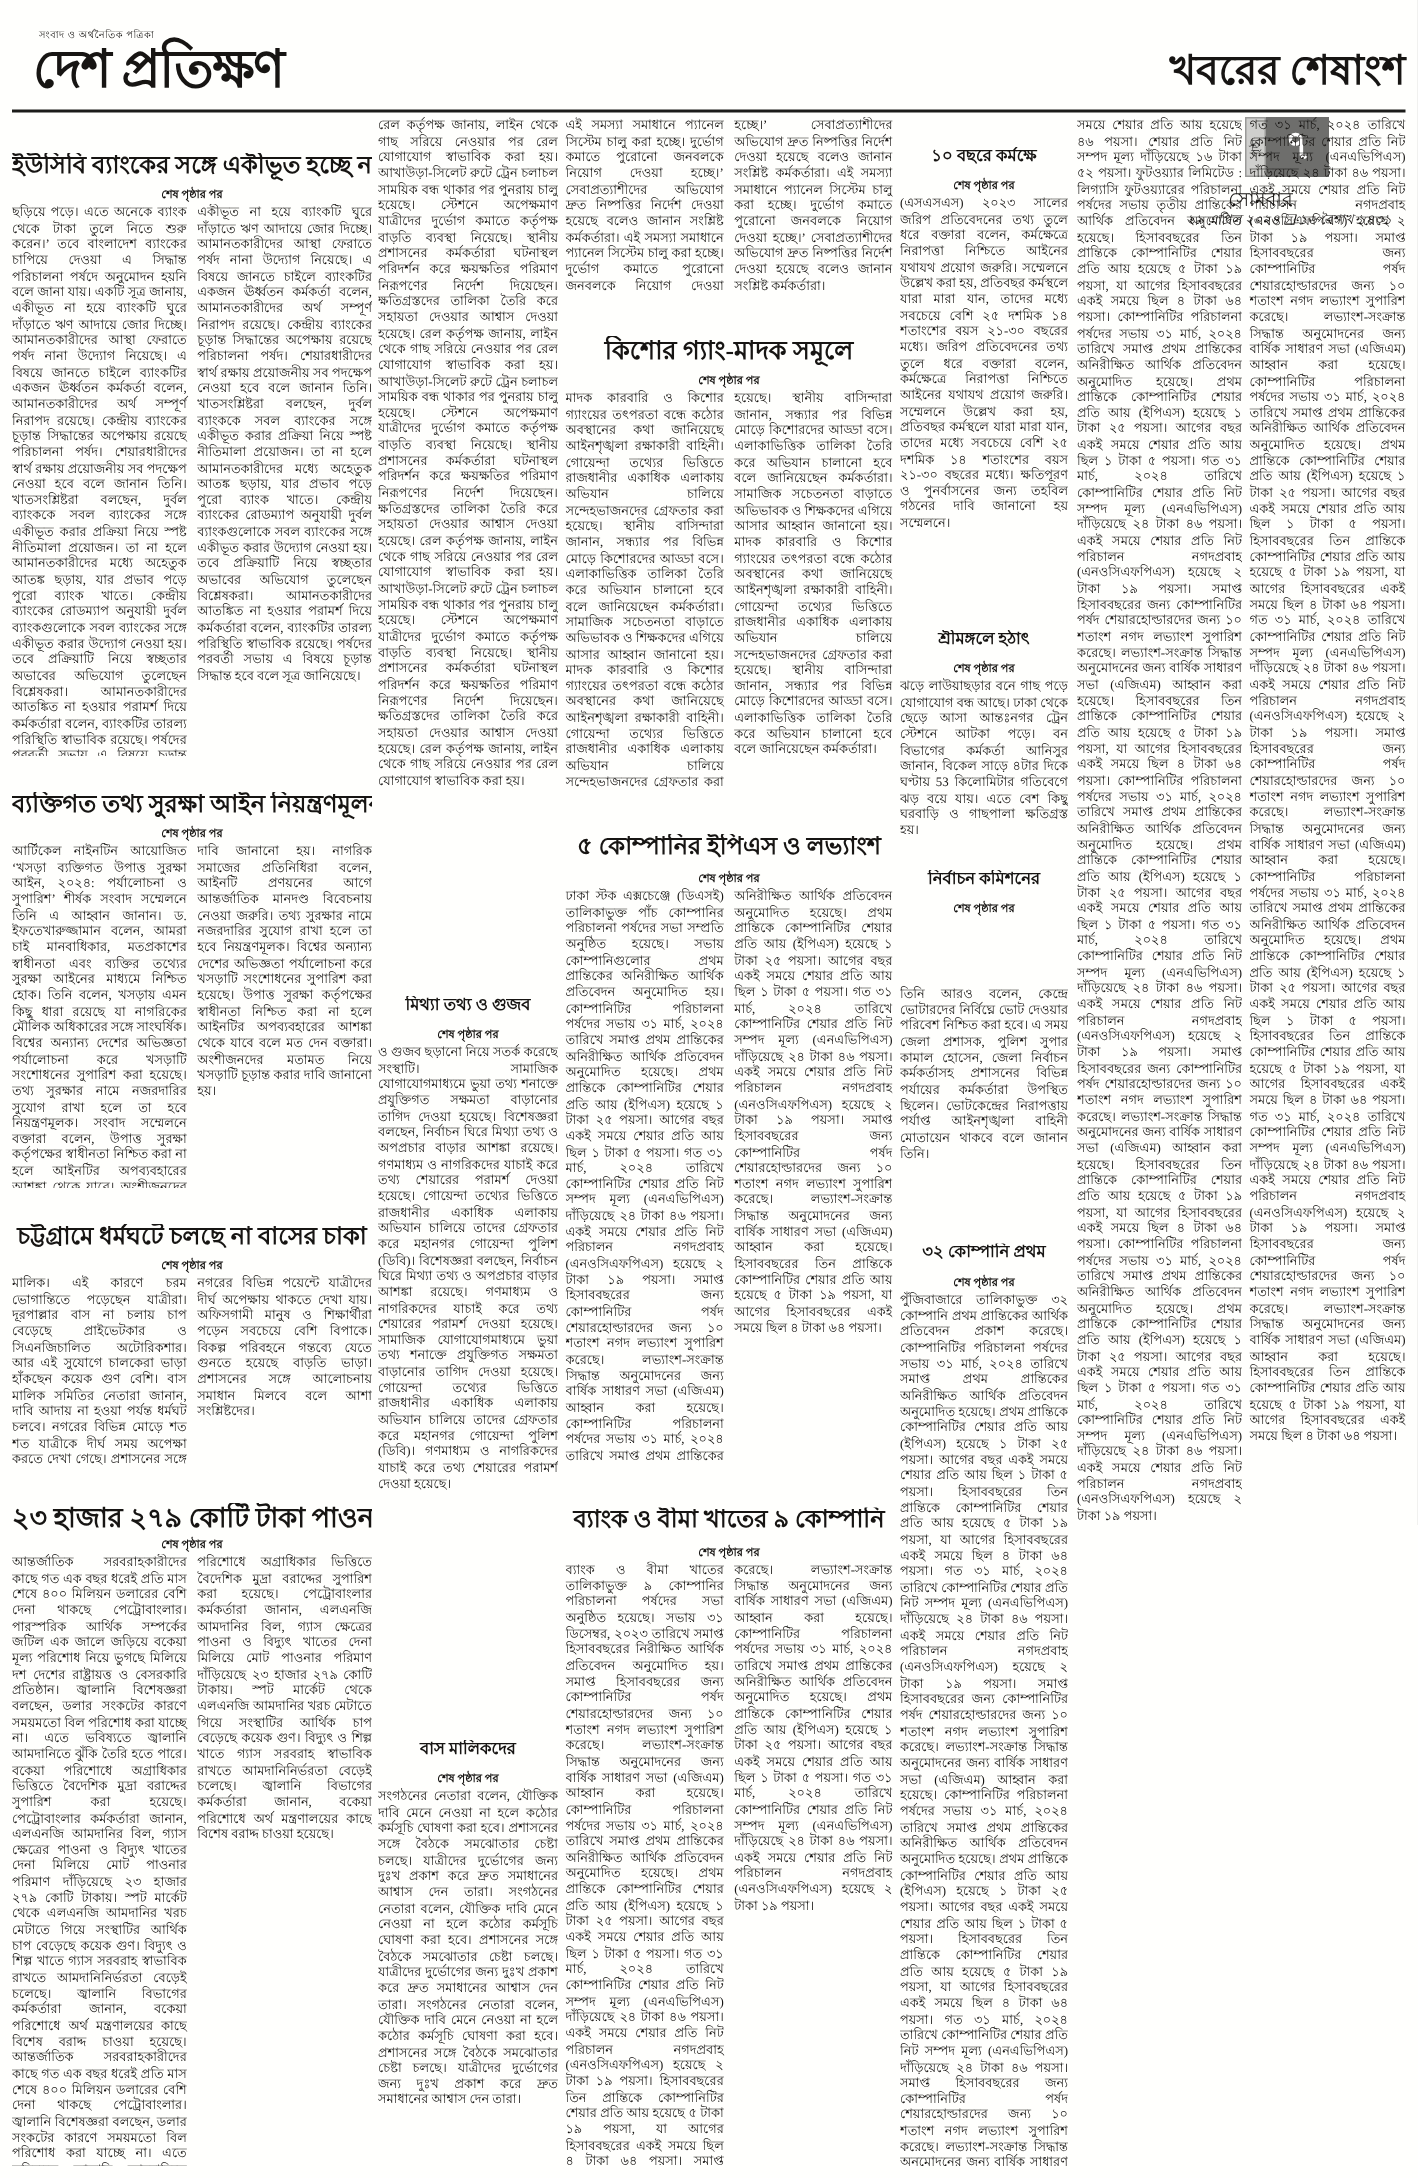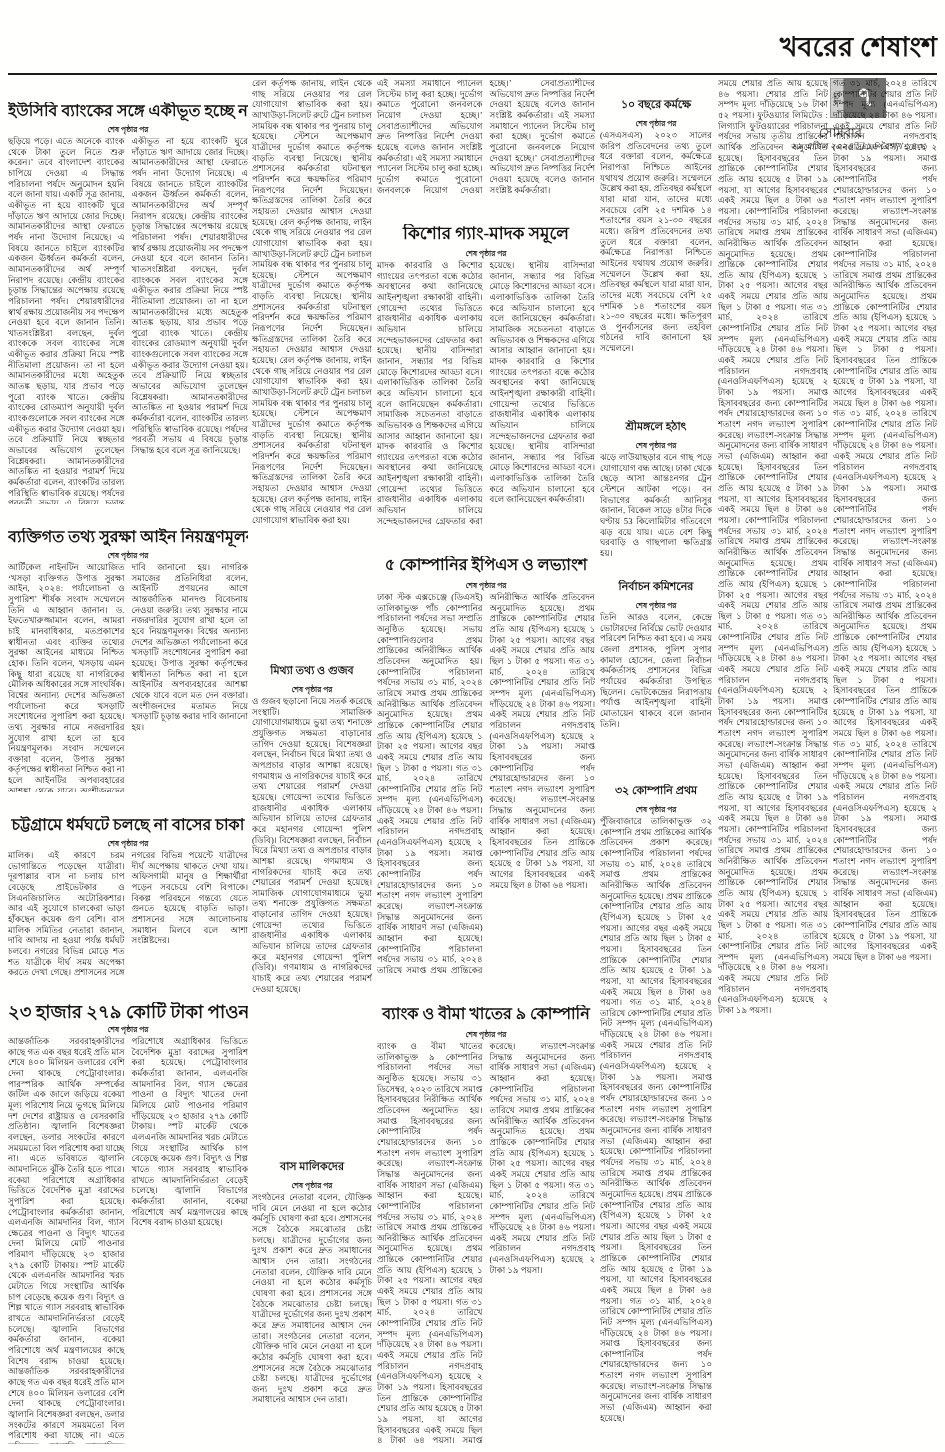--- a/index.html
+++ b/index.html
@@ -36,20 +36,24 @@
       text-justify:inter-word;}
   .c2{column-count:2;column-gap:7px;column-fill:auto;}
   .blk{overflow:hidden;}
 </style>
 </head>
 <body>
 
 <div class="page">
 
   <div class="masthead">
+    <div class="logo-block">
+      <div class="logo-tagline">সংবাদ ও অর্থনৈতিক পত্রিকা</div>
+      <div class="logo-text">দেশ প্রতিক্ষণ</div>
+    </div>
     <div class="mast-right">
       <div class="section-title">খবরের শেষাংশ</div>
       <div class="page-tab">
         <div class="page-tab-label">পৃষ্ঠা</div>
         <div class="page-num">৭</div>
       </div>
       <div class="date-block">
         <div class="weekday">সোমবার</div>
         <div class="dateline">২৯ এপ্রিল ২০২৪ ❑ ১৬ বৈশাখ ১৪৩১</div>
       </div>
@@ -106,21 +110,21 @@
 
   <div class="art" style="left:600px;top:74px;width:112px;height:1370px;">
     <div class="hl hl-sm">১০ বছরে কর্মক্ষে</div>
     <div class="cont">শেষ পৃষ্ঠার পর</div>
     <div class="bt blk" style="height:266px;">(এসএসএস) ২০২৩ সালের জরিপ প্রতিবেদনের তথ্য তুলে ধরে বক্তারা বলেন, কর্মক্ষেত্রে নিরাপত্তা নিশ্চিতে আইনের যথাযথ প্রয়োগ জরুরি। সম্মেলনে উল্লেখ করা হয়, প্রতিবছর কর্মস্থলে যারা মারা যান, তাদের মধ্যে সবচেয়ে বেশি ২৫ দশমিক ১৪ শতাংশের বয়স ২১-৩০ বছরের মধ্যে। জরিপ প্রতিবেদনের তথ্য তুলে ধরে বক্তারা বলেন, কর্মক্ষেত্রে নিরাপত্তা নিশ্চিতে আইনের যথাযথ প্রয়োগ জরুরি। সম্মেলনে উল্লেখ করা হয়, প্রতিবছর কর্মস্থলে যারা মারা যান, তাদের মধ্যে সবচেয়ে বেশি ২৫ দশমিক ১৪ শতাংশের বয়স ২১-৩০ বছরের মধ্যে। ক্ষতিপূরণ ও পুনর্বাসনের জন্য তহবিল গঠনের দাবি জানানো হয় সম্মেলনে।</div>
     <div class="hl hl-sm">শ্রীমঙ্গলে হঠাৎ</div>
     <div class="cont">শেষ পৃষ্ঠার পর</div>
     <div class="bt blk" style="height:104px;">ঝড়ে লাউয়াছড়ার বনে গাছ পড়ে যোগাযোগ বন্ধ আছে। ঢাকা থেকে ছেড়ে আসা আন্তঃনগর ট্রেন স্টেশনে আটকা পড়ে। বন বিভাগের কর্মকর্তা আনিসুর জানান, বিকেল সাড়ে ৪টার দিকে ঘণ্টায় 53 কিলোমিটার গতিবেগে ঝড় বয়ে যায়। এতে বেশ কিছু ঘরবাড়ি ও গাছপালা ক্ষতিগ্রস্ত হয়।</div>
     <div class="hl hl-sm">নির্বাচন কমিশনের</div>
     <div class="cont">শেষ পৃষ্ঠার পর</div>
-    <div class="bt blk" style="height:148px;">তিনি আরও বলেন, কেন্দ্রে ভোটারদের নির্বিঘ্নে ভোট দেওয়ার পরিবেশ নিশ্চিত করা হবে। এ সময় জেলা প্রশাসক, পুলিশ সুপার কামাল হোসেন, জেলা নির্বাচন কর্মকর্তাসহ প্রশাসনের বিভিন্ন পর্যায়ের কর্মকর্তারা উপস্থিত ছিলেন। ভোটকেন্দ্রের নিরাপত্তায় পর্যাপ্ত আইনশৃঙ্খলা বাহিনী মোতায়েন থাকবে বলে জানান তিনি।</div>
+    <div class="bt blk" style="height:148px;margin-top:45px;">তিনি আরও বলেন, কেন্দ্রে ভোটারদের নির্বিঘ্নে ভোট দেওয়ার পরিবেশ নিশ্চিত করা হবে। এ সময় জেলা প্রশাসক, পুলিশ সুপার কামাল হোসেন, জেলা নির্বাচন কর্মকর্তাসহ প্রশাসনের বিভিন্ন পর্যায়ের কর্মকর্তারা উপস্থিত ছিলেন। ভোটকেন্দ্রের নিরাপত্তায় পর্যাপ্ত আইনশৃঙ্খলা বাহিনী মোতায়েন থাকবে বলে জানান তিনি।</div>
     <div class="hl hl-sm">৩২ কোম্পানি প্রথম</div>
     <div class="cont">শেষ পৃষ্ঠার পর</div>
     <div class="bt blk" style="height:724px;">পুঁজিবাজারে তালিকাভুক্ত ৩২ কোম্পানি প্রথম প্রান্তিকের আর্থিক প্রতিবেদন প্রকাশ করেছে। কোম্পানিটির পরিচালনা পর্ষদের সভায় ৩১ মার্চ, ২০২৪ তারিখে সমাপ্ত প্রথম প্রান্তিকের অনিরীক্ষিত আর্থিক প্রতিবেদন অনুমোদিত হয়েছে। প্রথম প্রান্তিকে কোম্পানিটির শেয়ার প্রতি আয় (ইপিএস) হয়েছে ১ টাকা ২৫ পয়সা। আগের বছর একই সময়ে শেয়ার প্রতি আয় ছিল ১ টাকা ৫ পয়সা। হিসাববছরের তিন প্রান্তিকে কোম্পানিটির শেয়ার প্রতি আয় হয়েছে ৫ টাকা ১৯ পয়সা, যা আগের হিসাববছরের একই সময়ে ছিল ৪ টাকা ৬৪ পয়সা। গত ৩১ মার্চ, ২০২৪ তারিখে কোম্পানিটির শেয়ার প্রতি নিট সম্পদ মূল্য (এনএভিপিএস) দাঁড়িয়েছে ২৪ টাকা ৪৬ পয়সা। একই সময়ে শেয়ার প্রতি নিট পরিচালন নগদপ্রবাহ (এনওসিএফপিএস) হয়েছে ২ টাকা ১৯ পয়সা। সমাপ্ত হিসাববছরের জন্য কোম্পানিটির পর্ষদ শেয়ারহোল্ডারদের জন্য ১০ শতাংশ নগদ লভ্যাংশ সুপারিশ করেছে। লভ্যাংশ-সংক্রান্ত সিদ্ধান্ত অনুমোদনের জন্য বার্ষিক সাধারণ সভা (এজিএম) আহ্বান করা হয়েছে। কোম্পানিটির পরিচালনা পর্ষদের সভায় ৩১ মার্চ, ২০২৪ তারিখে সমাপ্ত প্রথম প্রান্তিকের অনিরীক্ষিত আর্থিক প্রতিবেদন অনুমোদিত হয়েছে। প্রথম প্রান্তিকে কোম্পানিটির শেয়ার প্রতি আয় (ইপিএস) হয়েছে ১ টাকা ২৫ পয়সা। আগের বছর একই সময়ে শেয়ার প্রতি আয় ছিল ১ টাকা ৫ পয়সা। হিসাববছরের তিন প্রান্তিকে কোম্পানিটির শেয়ার প্রতি আয় হয়েছে ৫ টাকা ১৯ পয়সা, যা আগের হিসাববছরের একই সময়ে ছিল ৪ টাকা ৬৪ পয়সা। গত ৩১ মার্চ, ২০২৪ তারিখে কোম্পানিটির শেয়ার প্রতি নিট সম্পদ মূল্য (এনএভিপিএস) দাঁড়িয়েছে ২৪ টাকা ৪৬ পয়সা। সমাপ্ত হিসাববছরের জন্য কোম্পানিটির পর্ষদ শেয়ারহোল্ডারদের জন্য ১০ শতাংশ নগদ লভ্যাংশ সুপারিশ করেছে। লভ্যাংশ-সংক্রান্ত সিদ্ধান্ত অনুমোদনের জন্য বার্ষিক সাধারণ সভা (এজিএম) আহ্বান করা হয়েছে।</div>
   </div>
 
   <div class="art" style="left:718px;top:78px;width:110px;height:1366px;">
     <div class="bt" style="height:1366px;">সময়ে শেয়ার প্রতি আয় হয়েছে ৪৬ পয়সা। শেয়ার প্রতি নিট সম্পদ মূল্য দাঁড়িয়েছে ১৬ টাকা ৫২ পয়সা। ফুটওয়্যার লিমিটেড : লিগ্যাসি ফুটওয়্যারের পরিচালনা পর্ষদের সভায় তৃতীয় প্রান্তিকের আর্থিক প্রতিবেদন অনুমোদিত হয়েছে। হিসাববছরের তিন প্রান্তিকে কোম্পানিটির শেয়ার প্রতি আয় হয়েছে ৫ টাকা ১৯ পয়সা, যা আগের হিসাববছরের একই সময়ে ছিল ৪ টাকা ৬৪ পয়সা। কোম্পানিটির পরিচালনা পর্ষদের সভায় ৩১ মার্চ, ২০২৪ তারিখে সমাপ্ত প্রথম প্রান্তিকের অনিরীক্ষিত আর্থিক প্রতিবেদন অনুমোদিত হয়েছে। প্রথম প্রান্তিকে কোম্পানিটির শেয়ার প্রতি আয় (ইপিএস) হয়েছে ১ টাকা ২৫ পয়সা। আগের বছর একই সময়ে শেয়ার প্রতি আয় ছিল ১ টাকা ৫ পয়সা। গত ৩১ মার্চ, ২০২৪ তারিখে কোম্পানিটির শেয়ার প্রতি নিট সম্পদ মূল্য (এনএভিপিএস) দাঁড়িয়েছে ২৪ টাকা ৪৬ পয়সা। একই সময়ে শেয়ার প্রতি নিট পরিচালন নগদপ্রবাহ (এনওসিএফপিএস) হয়েছে ২ টাকা ১৯ পয়সা। সমাপ্ত হিসাববছরের জন্য কোম্পানিটির পর্ষদ শেয়ারহোল্ডারদের জন্য ১০ শতাংশ নগদ লভ্যাংশ সুপারিশ করেছে। লভ্যাংশ-সংক্রান্ত সিদ্ধান্ত অনুমোদনের জন্য বার্ষিক সাধারণ সভা (এজিএম) আহ্বান করা হয়েছে। হিসাববছরের তিন প্রান্তিকে কোম্পানিটির শেয়ার প্রতি আয় হয়েছে ৫ টাকা ১৯ পয়সা, যা আগের হিসাববছরের একই সময়ে ছিল ৪ টাকা ৬৪ পয়সা। কোম্পানিটির পরিচালনা পর্ষদের সভায় ৩১ মার্চ, ২০২৪ তারিখে সমাপ্ত প্রথম প্রান্তিকের অনিরীক্ষিত আর্থিক প্রতিবেদন অনুমোদিত হয়েছে। প্রথম প্রান্তিকে কোম্পানিটির শেয়ার প্রতি আয় (ইপিএস) হয়েছে ১ টাকা ২৫ পয়সা। আগের বছর একই সময়ে শেয়ার প্রতি আয় ছিল ১ টাকা ৫ পয়সা। গত ৩১ মার্চ, ২০২৪ তারিখে কোম্পানিটির শেয়ার প্রতি নিট সম্পদ মূল্য (এনএভিপিএস) দাঁড়িয়েছে ২৪ টাকা ৪৬ পয়সা। একই সময়ে শেয়ার প্রতি নিট পরিচালন নগদপ্রবাহ (এনওসিএফপিএস) হয়েছে ২ টাকা ১৯ পয়সা। সমাপ্ত হিসাববছরের জন্য কোম্পানিটির পর্ষদ শেয়ারহোল্ডারদের জন্য ১০ শতাংশ নগদ লভ্যাংশ সুপারিশ করেছে। লভ্যাংশ-সংক্রান্ত সিদ্ধান্ত অনুমোদনের জন্য বার্ষিক সাধারণ সভা (এজিএম) আহ্বান করা হয়েছে। হিসাববছরের তিন প্রান্তিকে কোম্পানিটির শেয়ার প্রতি আয় হয়েছে ৫ টাকা ১৯ পয়সা, যা আগের হিসাববছরের একই সময়ে ছিল ৪ টাকা ৬৪ পয়সা। কোম্পানিটির পরিচালনা পর্ষদের সভায় ৩১ মার্চ, ২০২৪ তারিখে সমাপ্ত প্রথম প্রান্তিকের অনিরীক্ষিত আর্থিক প্রতিবেদন অনুমোদিত হয়েছে। প্রথম প্রান্তিকে কোম্পানিটির শেয়ার প্রতি আয় (ইপিএস) হয়েছে ১ টাকা ২৫ পয়সা। আগের বছর একই সময়ে শেয়ার প্রতি আয় ছিল ১ টাকা ৫ পয়সা। গত ৩১ মার্চ, ২০২৪ তারিখে কোম্পানিটির শেয়ার প্রতি নিট সম্পদ মূল্য (এনএভিপিএস) দাঁড়িয়েছে ২৪ টাকা ৪৬ পয়সা। একই সময়ে শেয়ার প্রতি নিট পরিচালন নগদপ্রবাহ (এনওসিএফপিএস) হয়েছে ২ টাকা ১৯ পয়সা।</div>
   </div>
   <div class="art" style="left:833px;top:78px;width:104px;height:1366px;">
     <div class="bt" style="height:1366px;">গত ৩১ মার্চ, ২০২৪ তারিখে কোম্পানিটির শেয়ার প্রতি নিট সম্পদ মূল্য (এনএভিপিএস) দাঁড়িয়েছে ২৪ টাকা ৪৬ পয়সা। একই সময়ে শেয়ার প্রতি নিট পরিচালন নগদপ্রবাহ (এনওসিএফপিএস) হয়েছে ২ টাকা ১৯ পয়সা। সমাপ্ত হিসাববছরের জন্য কোম্পানিটির পর্ষদ শেয়ারহোল্ডারদের জন্য ১০ শতাংশ নগদ লভ্যাংশ সুপারিশ করেছে। লভ্যাংশ-সংক্রান্ত সিদ্ধান্ত অনুমোদনের জন্য বার্ষিক সাধারণ সভা (এজিএম) আহ্বান করা হয়েছে। কোম্পানিটির পরিচালনা পর্ষদের সভায় ৩১ মার্চ, ২০২৪ তারিখে সমাপ্ত প্রথম প্রান্তিকের অনিরীক্ষিত আর্থিক প্রতিবেদন অনুমোদিত হয়েছে। প্রথম প্রান্তিকে কোম্পানিটির শেয়ার প্রতি আয় (ইপিএস) হয়েছে ১ টাকা ২৫ পয়সা। আগের বছর একই সময়ে শেয়ার প্রতি আয় ছিল ১ টাকা ৫ পয়সা। হিসাববছরের তিন প্রান্তিকে কোম্পানিটির শেয়ার প্রতি আয় হয়েছে ৫ টাকা ১৯ পয়সা, যা আগের হিসাববছরের একই সময়ে ছিল ৪ টাকা ৬৪ পয়সা। গত ৩১ মার্চ, ২০২৪ তারিখে কোম্পানিটির শেয়ার প্রতি নিট সম্পদ মূল্য (এনএভিপিএস) দাঁড়িয়েছে ২৪ টাকা ৪৬ পয়সা। একই সময়ে শেয়ার প্রতি নিট পরিচালন নগদপ্রবাহ (এনওসিএফপিএস) হয়েছে ২ টাকা ১৯ পয়সা। সমাপ্ত হিসাববছরের জন্য কোম্পানিটির পর্ষদ শেয়ারহোল্ডারদের জন্য ১০ শতাংশ নগদ লভ্যাংশ সুপারিশ করেছে। লভ্যাংশ-সংক্রান্ত সিদ্ধান্ত অনুমোদনের জন্য বার্ষিক সাধারণ সভা (এজিএম) আহ্বান করা হয়েছে। কোম্পানিটির পরিচালনা পর্ষদের সভায় ৩১ মার্চ, ২০২৪ তারিখে সমাপ্ত প্রথম প্রান্তিকের অনিরীক্ষিত আর্থিক প্রতিবেদন অনুমোদিত হয়েছে। প্রথম প্রান্তিকে কোম্পানিটির শেয়ার প্রতি আয় (ইপিএস) হয়েছে ১ টাকা ২৫ পয়সা। আগের বছর একই সময়ে শেয়ার প্রতি আয় ছিল ১ টাকা ৫ পয়সা। হিসাববছরের তিন প্রান্তিকে কোম্পানিটির শেয়ার প্রতি আয় হয়েছে ৫ টাকা ১৯ পয়সা, যা আগের হিসাববছরের একই সময়ে ছিল ৪ টাকা ৬৪ পয়সা। গত ৩১ মার্চ, ২০২৪ তারিখে কোম্পানিটির শেয়ার প্রতি নিট সম্পদ মূল্য (এনএভিপিএস) দাঁড়িয়েছে ২৪ টাকা ৪৬ পয়সা। একই সময়ে শেয়ার প্রতি নিট পরিচালন নগদপ্রবাহ (এনওসিএফপিএস) হয়েছে ২ টাকা ১৯ পয়সা। সমাপ্ত হিসাববছরের জন্য কোম্পানিটির পর্ষদ শেয়ারহোল্ডারদের জন্য ১০ শতাংশ নগদ লভ্যাংশ সুপারিশ করেছে। লভ্যাংশ-সংক্রান্ত সিদ্ধান্ত অনুমোদনের জন্য বার্ষিক সাধারণ সভা (এজিএম) আহ্বান করা হয়েছে। হিসাববছরের তিন প্রান্তিকে কোম্পানিটির শেয়ার প্রতি আয় হয়েছে ৫ টাকা ১৯ পয়সা, যা আগের হিসাববছরের একই সময়ে ছিল ৪ টাকা ৬৪ পয়সা।</div>

